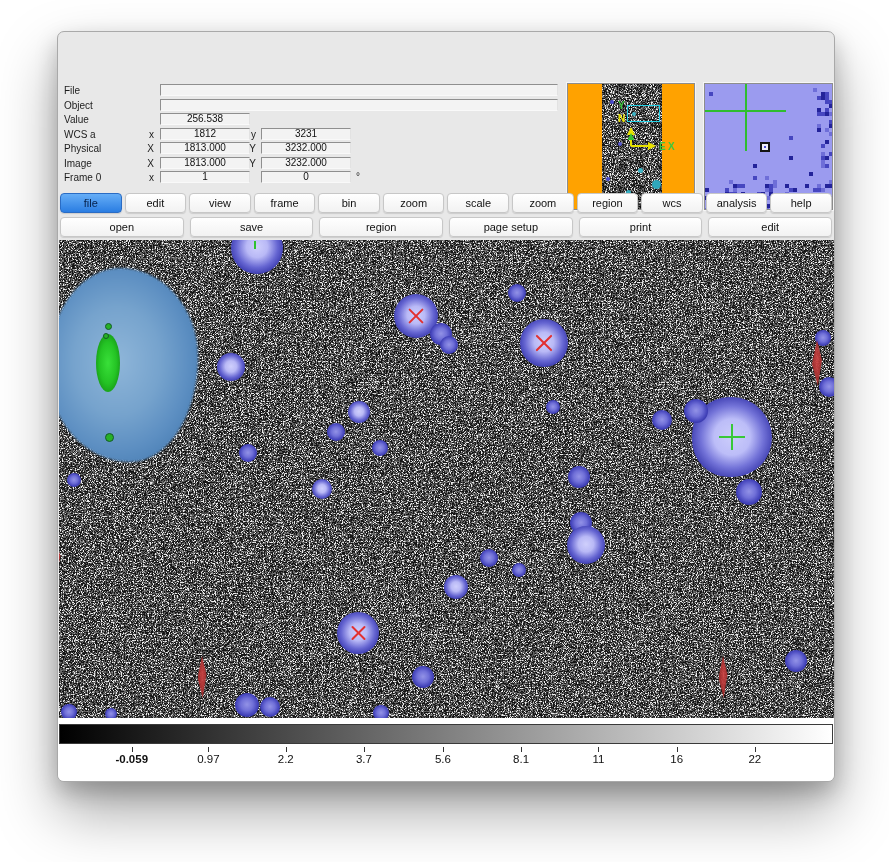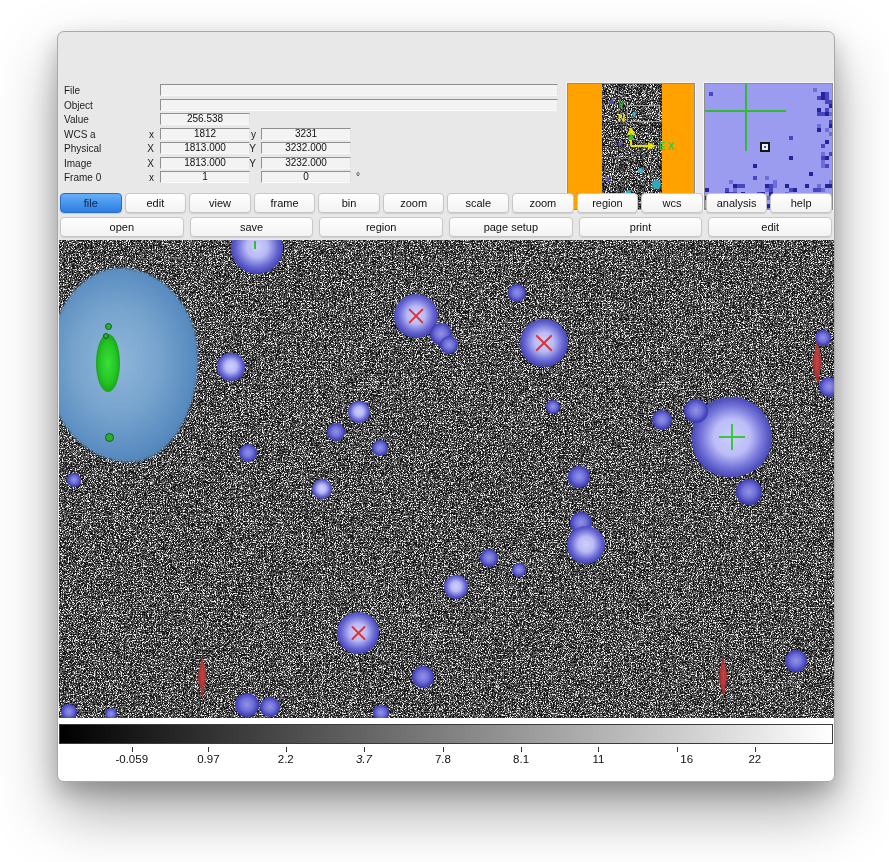--- a/index.html
+++ b/index.html
@@ -448,33 +448,33 @@
         <div class="blob" style="left: 314px; top: 465px; width: 16px; height: 16px; background: radial-gradient(circle at 50% 48%, rgb(146, 146, 230) 0%, rgb(112, 112, 216) 35%, rgb(68, 68, 187) 62%, rgb(47, 47, 163) 78%, rgba(45, 45, 160, 0) 90%);"></div>
         <div class="blob" style="left: 2px; top: 464px; width: 16px; height: 16px; background: radial-gradient(circle at 50% 48%, rgb(146, 146, 230) 0%, rgb(112, 112, 216) 35%, rgb(68, 68, 187) 62%, rgb(47, 47, 163) 78%, rgba(45, 45, 160, 0) 90%);"></div>
         <div class="blob" style="left: 46px; top: 468px; width: 12px; height: 12px; background: radial-gradient(circle at 50% 48%, rgb(146, 146, 230) 0%, rgb(112, 112, 216) 35%, rgb(68, 68, 187) 62%, rgb(47, 47, 163) 78%, rgba(45, 45, 160, 0) 90%);"></div>
       </div>
   </div>
 
   <div class="colorbar">
     <div class="cbar"></div>
     <div class="cticks" id="cticks">
         <div class="ctick" style="left: 9.4%;"></div>
-        <div class="clabel" style="left: 9.4%;">-0.059</div>
+        <div class="clabel" style="left: 9.4%; font-weight: bold;">-0.059</div>
         <div class="ctick" style="left: 19.3%;"></div>
         <div class="clabel" style="left: 19.3%;">0.97</div>
         <div class="ctick" style="left: 29.3%;"></div>
         <div class="clabel" style="left: 29.3%;">2.2</div>
         <div class="ctick" style="left: 39.4%;"></div>
-        <div class="clabel" style="left: 39.4%; font-style: italic;">3.7</div>
+        <div class="clabel" style="left: 39.4%;">3.7</div>
         <div class="ctick" style="left: 49.6%;"></div>
-        <div class="clabel" style="left: 49.6%;">7.8</div>
+        <div class="clabel" style="left: 49.6%;">5.6</div>
         <div class="ctick" style="left: 59.7%;"></div>
         <div class="clabel" style="left: 59.7%;">8.1</div>
         <div class="ctick" style="left: 69.7%;"></div>
         <div class="clabel" style="left: 69.7%;">11</div>
         <div class="ctick" style="left: 79.8%;"></div>
-        <div class="clabel" style="left: 79.8%; margin-left: 10px;">16</div>
+        <div class="clabel" style="left: 79.8%;">16</div>
         <div class="ctick" style="left: 89.9%;"></div>
         <div class="clabel" style="left: 89.9%;">22</div>
       </div>
   </div>
 
 </div>
 
 </body></html>

